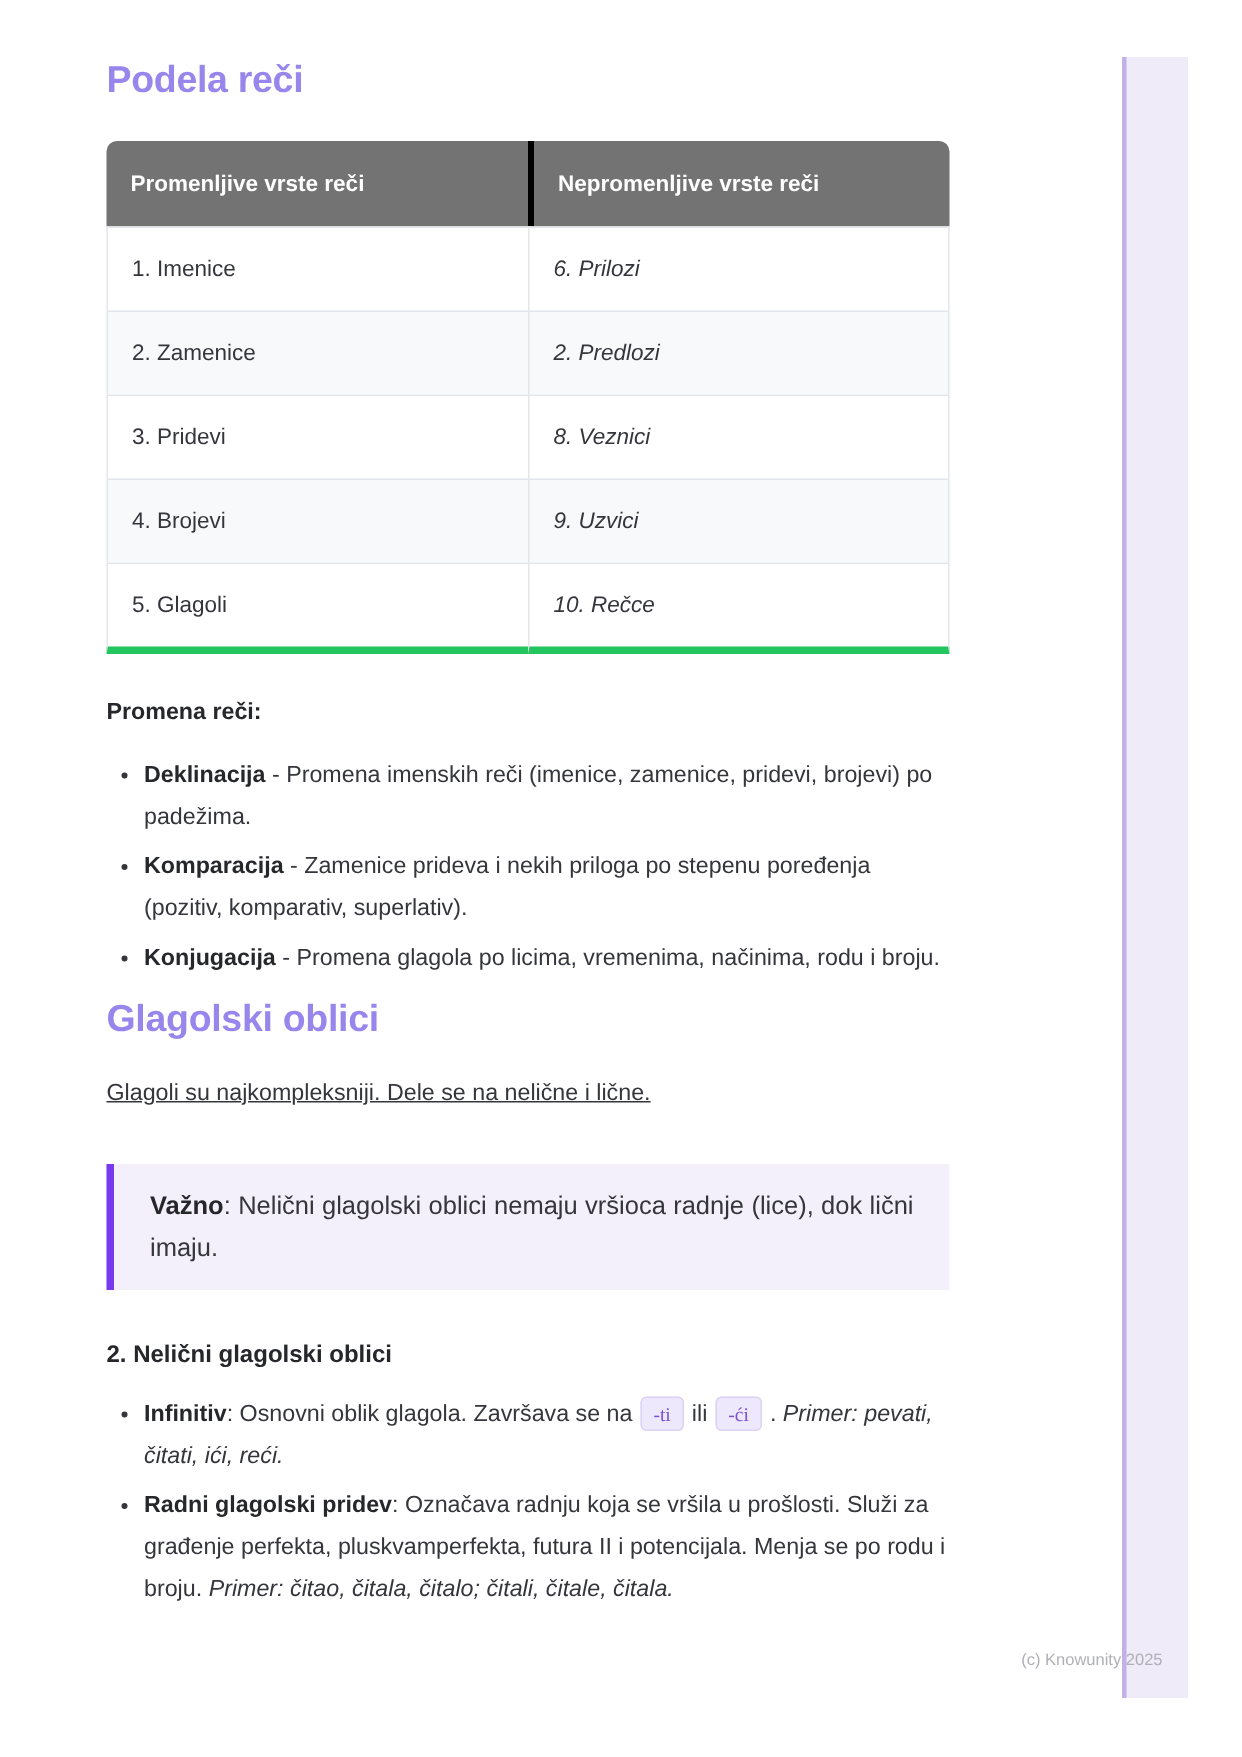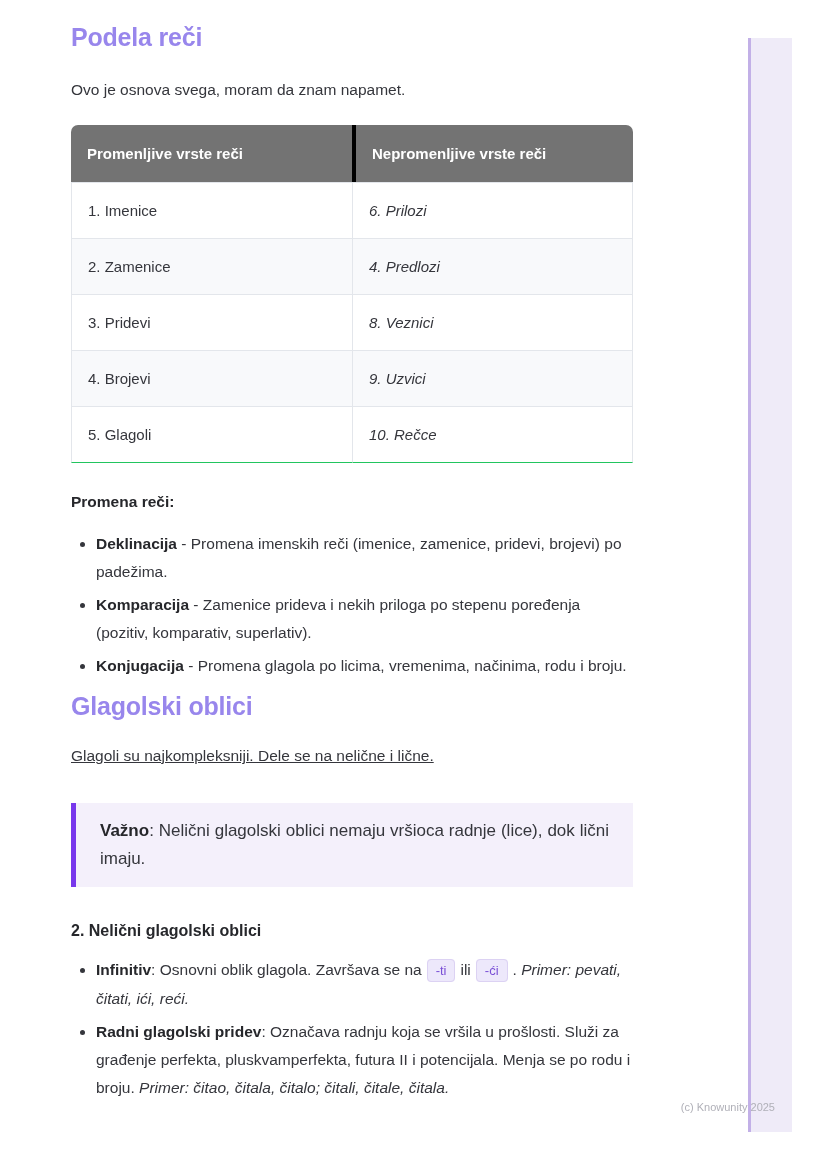--- a/index.html
+++ b/index.html
@@ -8,21 +8,21 @@
     position: relative;
     background: #ffffff;
     font-family: "Liberation Sans", "DejaVu Sans", sans-serif;
     color: #35363C;
     overflow: hidden;
   }
 
   .content {
     position: absolute;
     left: 71px;
-    top: 23px;
+    top: 39px;
     width: 562px;
   }
 
   h1.section-title {
     font-size: 25px;
     line-height: 28px;
     font-weight: 700;
     color: #9886EC;
     letter-spacing: -0.2px;
     margin: 0 0 27px 0;
@@ -60,21 +60,21 @@
   table.word-table th:last-child  { border-radius: 0 7px 0 0; border-left: 4px solid #000000; }
   table.word-table td {
     padding: 19px 16px;
     line-height: 17px;
     color: #35363C;
     background: #ffffff;
     border-top: 1px solid #E3E6EB;
   }
   table.word-table td:first-child { border-left: 1px solid #E3E6EB; }
   table.word-table td:last-child  { border-right: 1px solid #E3E6EB; border-left: 1px solid #E3E6EB; font-style: italic; }
-  table.word-table tbody tr:last-child td { border-bottom: 1px solid #22c55e; }
+  table.word-table tbody tr:last-child td { border-bottom: 5px solid #22c55e; }
   table.word-table tbody tr:nth-child(even) td { background: #F8F9FB; }
 
   
   .bold-heading {
     font-size: 15.5px;
     font-weight: 700;
     color: #26272B;
     margin-bottom: 19px;
   }
   .sub-heading {
@@ -106,21 +106,21 @@
     margin-bottom: 35px;
     font-size: 17px;
     line-height: 28px;
     text-align: justify;
     color: #35363C;
   }
   .callout .term { color: #26272B; }
 
   
   code.chip {
-    font-family: Liberation Sans, sans-serif;
+    font-family: Liberation Serif, serif;
     font-size: 13px;
     color: #7A4FD6;
     background: #EDE8FB;
     border: 1px solid #DCD2F3;
     border-radius: 4px;
     padding: 3px 8px;
     margin: 0 5px;
     white-space: nowrap;
   }
 
@@ -146,38 +146,37 @@
     z-index: 2;
   }
 </style>
 </head>
 <body>
 
 <div class="content">
 
   <h1 class="section-title">Podela reči</h1>
 
-  <p class="body-text intro-1">Ovo je osnova svega, moram da znam napamet.</p>
 
   <div class="table-wrap">
     <table class="word-table">
       <thead>
         <tr>
           <th>Promenljive vrste reči</th>
           <th>Nepromenljive vrste reči</th>
         </tr>
       </thead>
       <tbody>
         <tr>
           <td>1. Imenice</td>
           <td>6. Prilozi</td>
         </tr>
         <tr>
           <td>2. Zamenice</td>
-          <td>4. Predlozi</td>
+          <td>2. Predlozi</td>
         </tr>
         <tr>
           <td>3. Pridevi</td>
           <td>8. Veznici</td>
         </tr>
         <tr>
           <td>4. Brojevi</td>
           <td>9. Uzvici</td>
         </tr>
         <tr>

